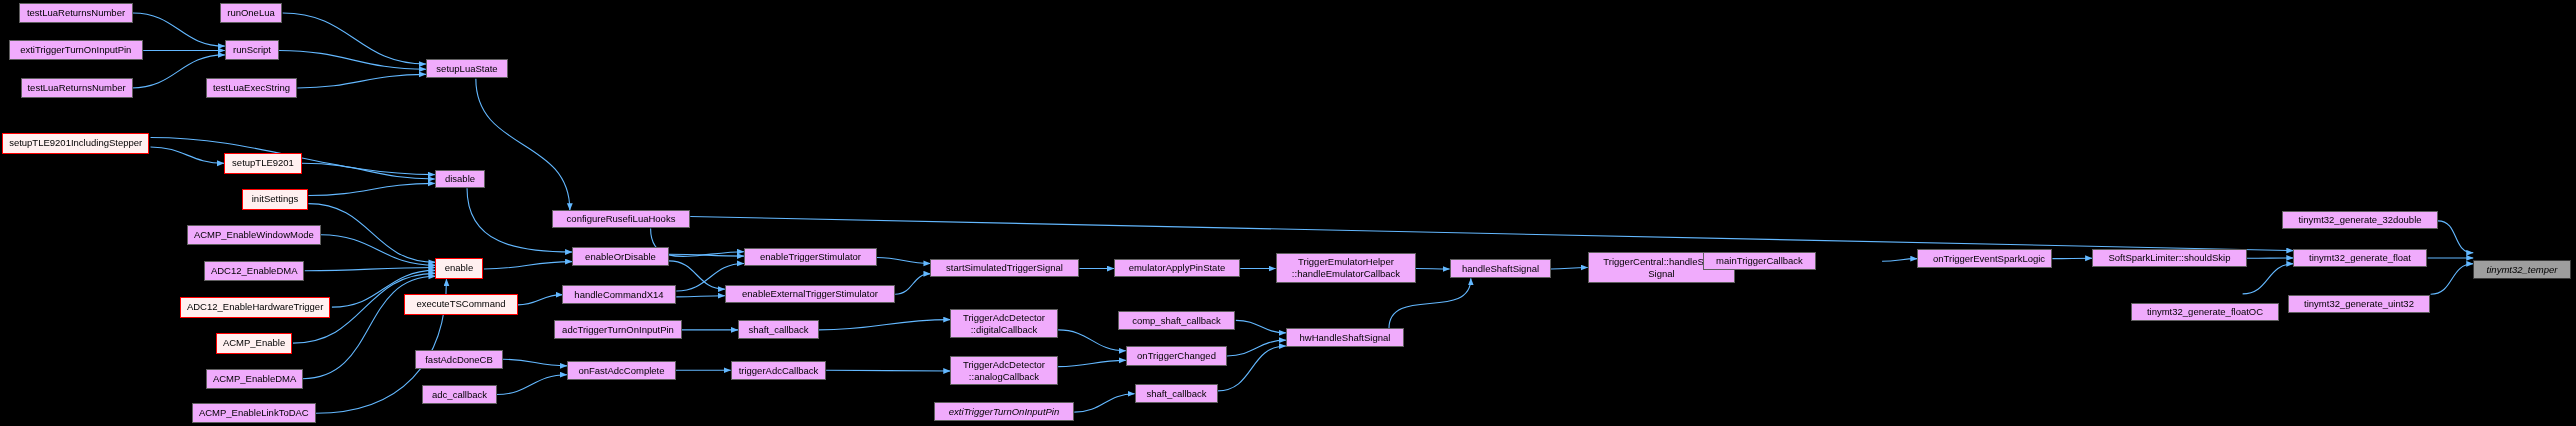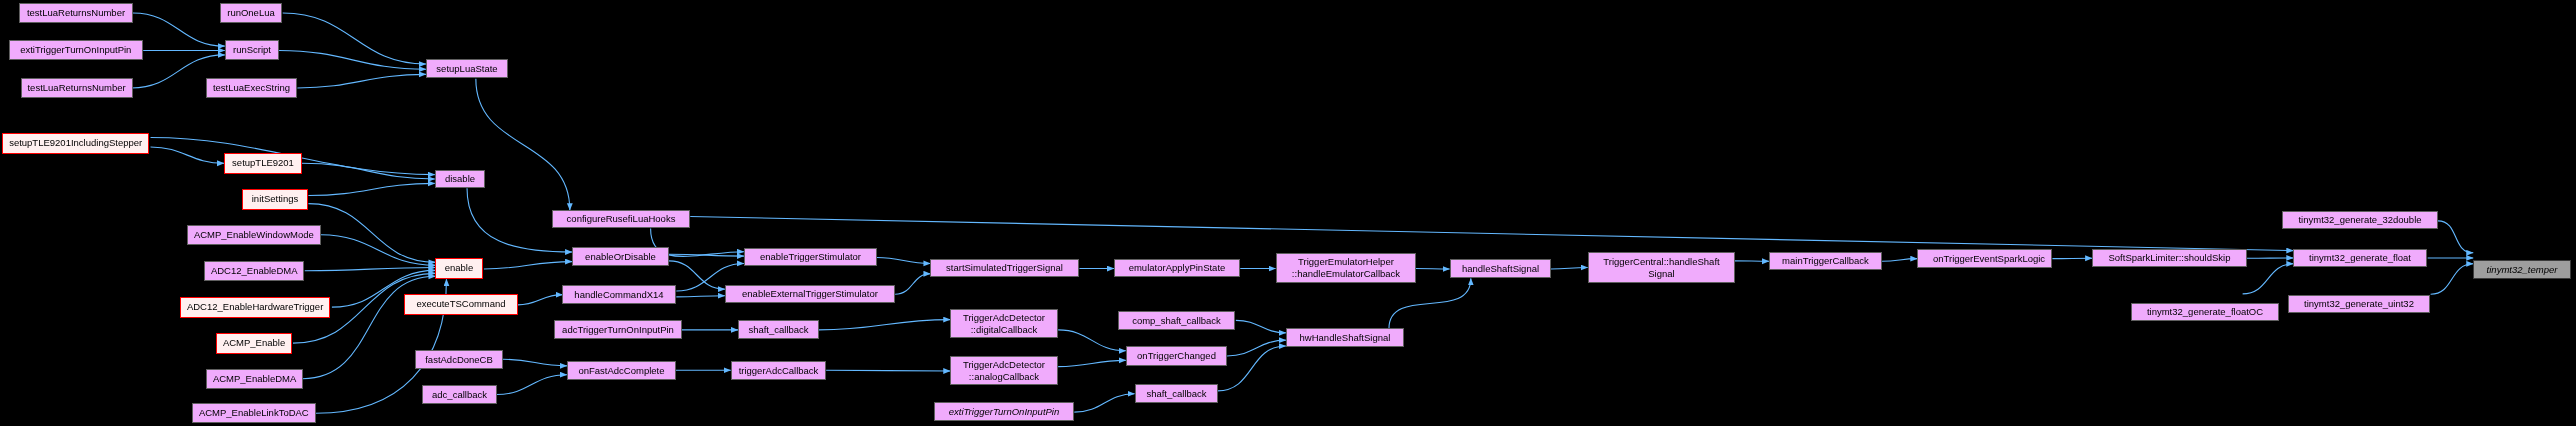--- a/index.html
+++ b/index.html
@@ -118,21 +118,21 @@
       <div class="node normal" style="left: 1114px; top: 259px; min-width: 126px; min-height: 18.4px;"><span>emulatorApplyPinState</span></div>
       <div class="node normal" style="left: 1118px; top: 311px; min-width: 117px; min-height: 19px;"><span>comp_shaft_callback</span></div>
       <div class="node normal" style="left: 1126px; top: 346px; min-width: 101px; min-height: 20px;"><span>onTriggerChanged</span></div>
       <div class="node normal" style="left: 1135px; top: 384px; min-width: 83px; min-height: 19px;"><span>shaft_callback</span></div>
       <div class="node normal" style="left: 1276px; top: 253px; min-width: 140px; min-height: 30px;"><span>TriggerEmulatorHelper
 ::handleEmulatorCallback</span></div>
       <div class="node normal" style="left: 1286px; top: 328px; min-width: 118px; min-height: 19px;"><span>hwHandleShaftSignal</span></div>
       <div class="node normal" style="left: 1450px; top: 259px; min-width: 101px; min-height: 19px;"><span>handleShaftSignal</span></div>
       <div class="node normal" style="left: 1588px; top: 252px; min-width: 147px; min-height: 31px;"><span>TriggerCentral::handleShaft
 Signal</span></div>
-      <div class="node normal" style="left: 1769px; top: 252px; min-width: 113px; min-height: 18.4px;"><span>mainTriggerCallback</span></div>
+      <div class="node normal" style="left: 1703px; top: 252px; min-width: 113px; min-height: 18.4px;"><span>mainTriggerCallback</span></div>
       <div class="node normal" style="left: 1917px; top: 249px; min-width: 135px; min-height: 19px; justify-content: flex-end;"><span>onTriggerEventSparkLogic</span></div>
       <div class="node normal" style="left: 2092px; top: 249px; min-width: 155px; min-height: 18.4px;"><span>SoftSparkLimiter::shouldSkip</span></div>
       <div class="node normal" style="left: 2095px; top: 303px; min-width: 148px; min-height: 17.6px; margin-left: 36px;"><span>tinymt32_generate_floatOC</span></div>
       <div class="node normal" style="left: 2282px; top: 211px; min-width: 156px; min-height: 18.4px;"><span>tinymt32_generate_32double</span></div>
       <div class="node normal" style="left: 2293px; top: 249px; min-width: 134px; min-height: 17.6px;"><span>tinymt32_generate_float</span></div>
       <div class="node normal" style="left: 2288px; top: 295px; min-width: 142px; min-height: 18.4px;"><span>tinymt32_generate_uint32</span></div>
       <div class="node target" style="left: 2473px; top: 260px; min-width: 98px; min-height: 19px; font-style: italic;"><span>tinymt32_temper</span></div>
     </div>
 </div>
 

